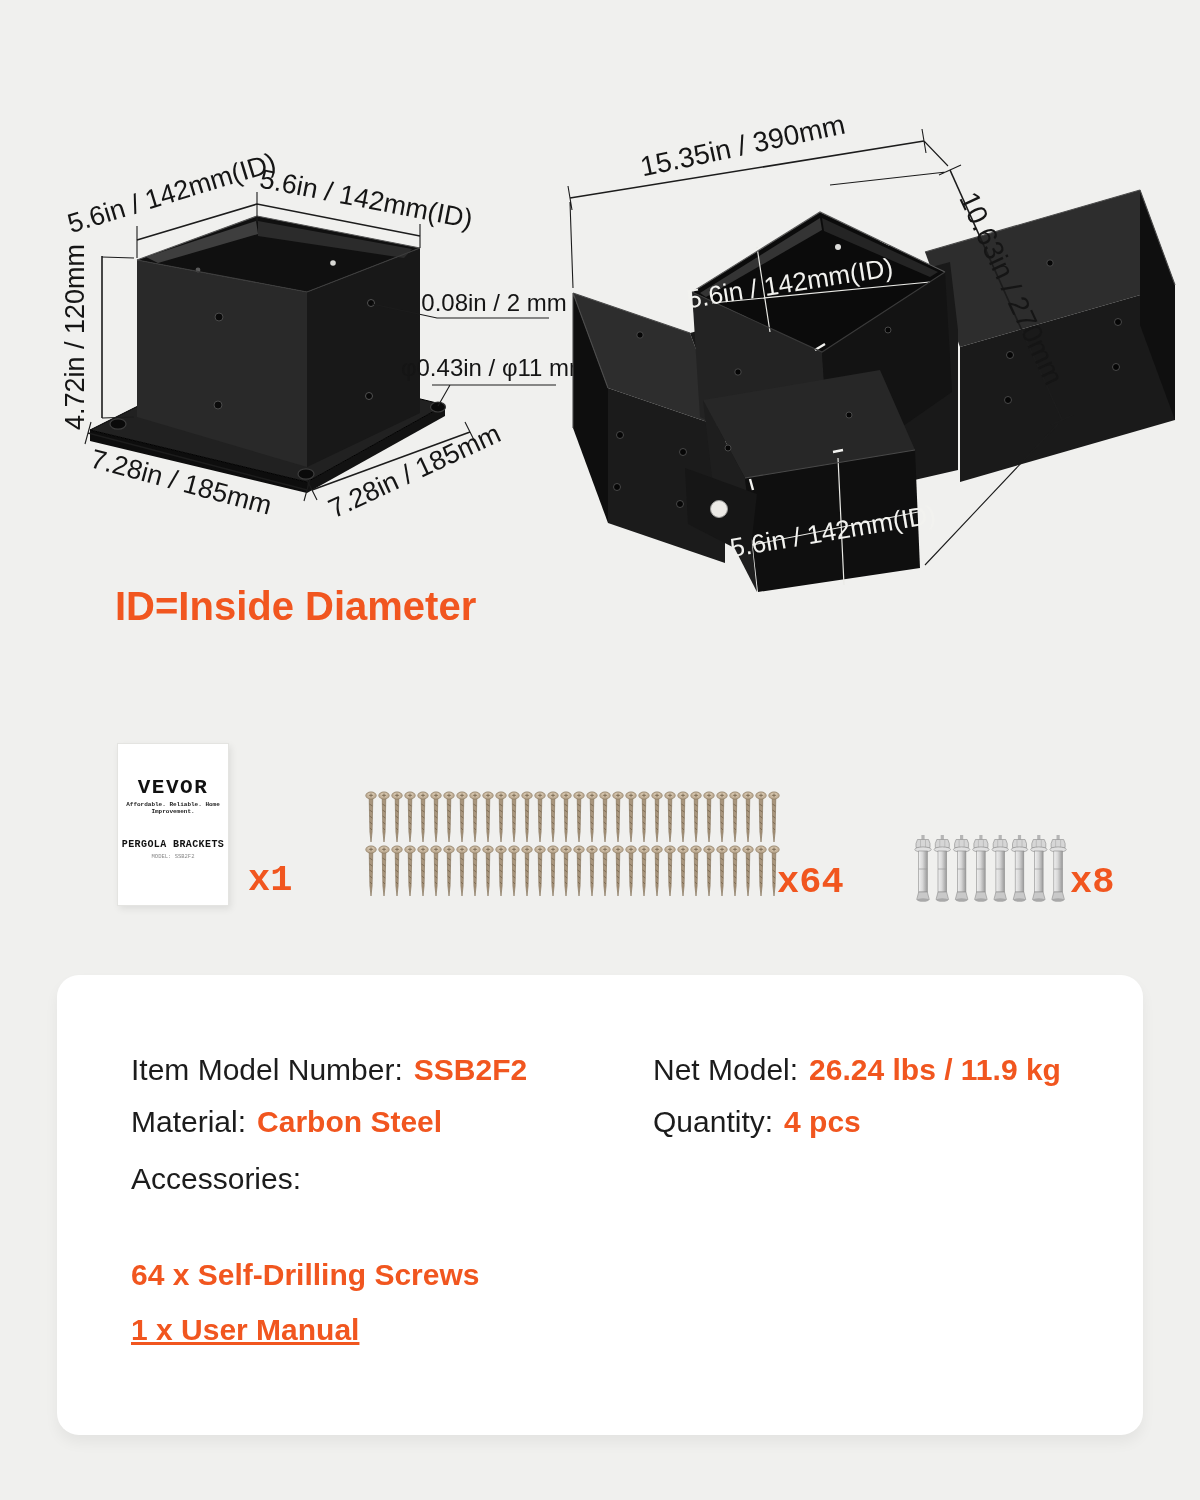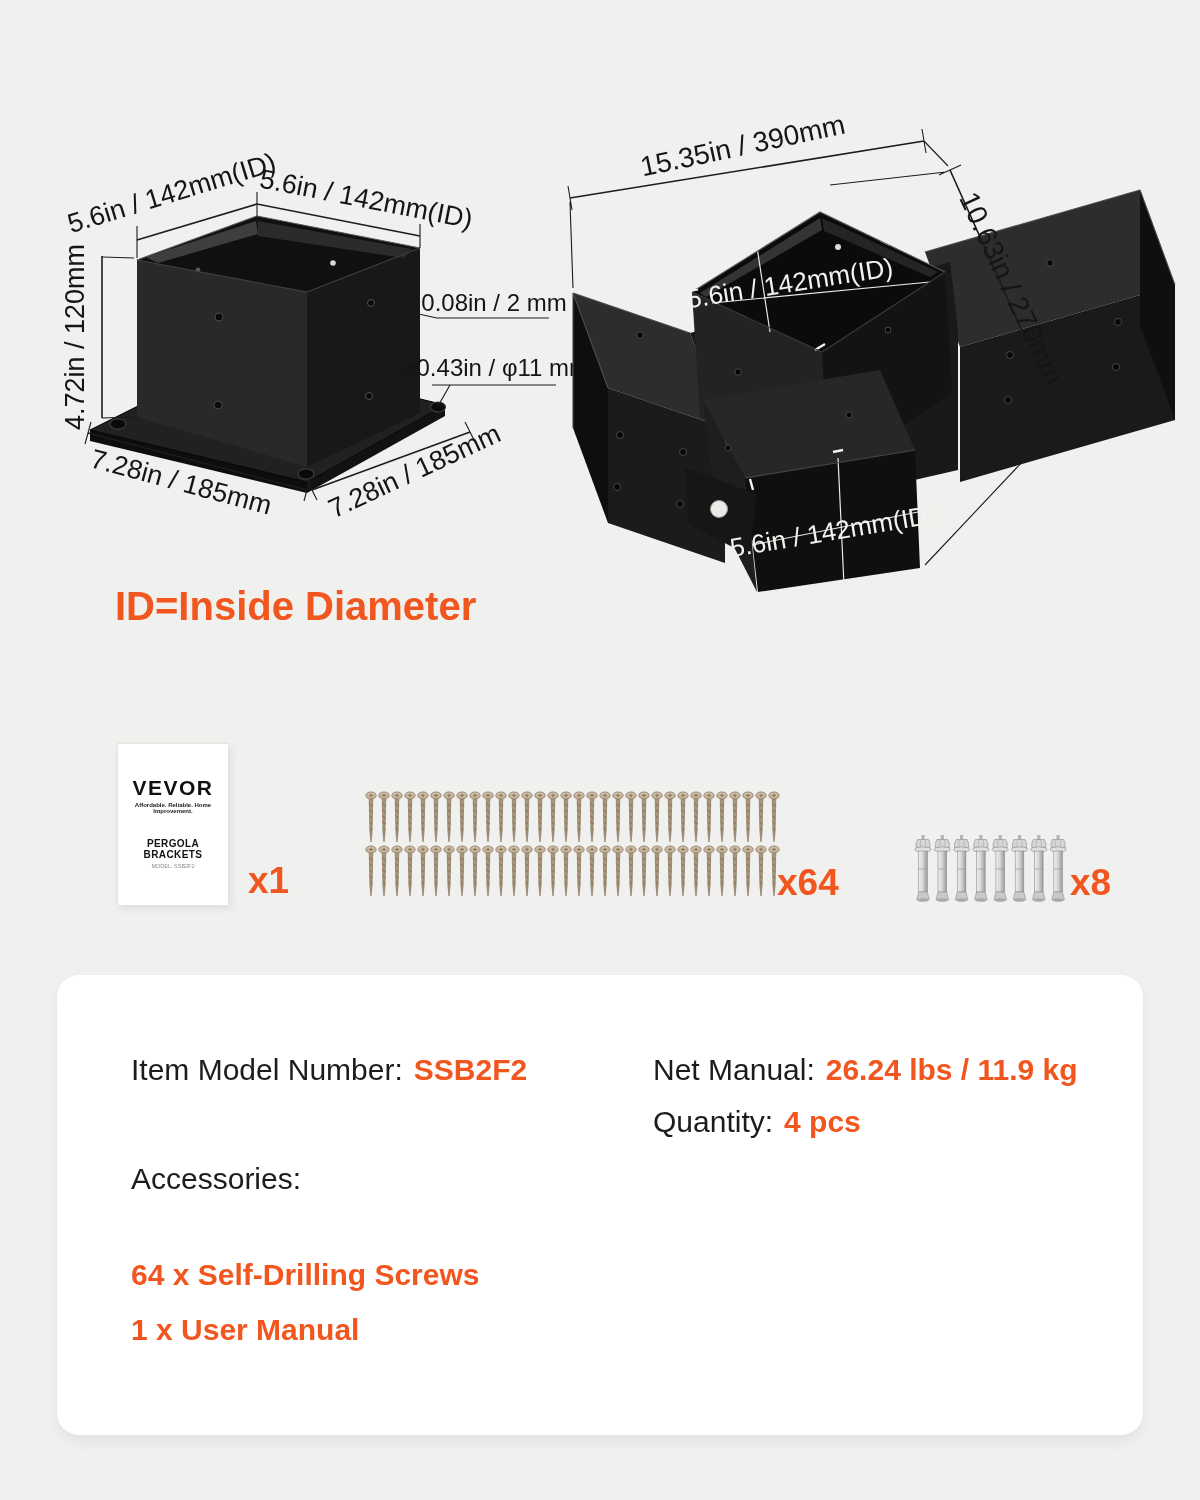--- a/index.html
+++ b/index.html
@@ -22,21 +22,21 @@
   .fold { stroke:#E9E9E5; stroke-width:1.2; fill:none; }
   .fold-dash { stroke:#F2F2EF; stroke-width:2.4; fill:none; }
 
   .id-note {
     position:absolute; left:115px; top:584px;
     font-size:40px; font-weight:700; color:var(--accent);
     letter-spacing:0px;
   }
 
   
-  .kit { position:absolute; left:0; top:700px; width:972px; height:260px; }
+  .kit { position:absolute; left:0; top:700px; width:972px; height:260px;font-family:Liberation Mono, monospace; }
   .manual {
     position:absolute; left:117px; top:43px; width:112px; height:163px;
     background:#fff; border:1px solid #E4E4E1;
     box-shadow:2px 3px 7px rgba(0,0,0,.08);
     text-align:center;
   }
   .manual .brand { margin-top:32px; font-size:21px; font-weight:800; letter-spacing:1.5px; color:#111; }
   .manual .tagline { margin-top:2px; font-size:6px; font-weight:700; color:#222; }
   .manual .doc-title { margin-top:24px; font-size:10px; font-weight:700; letter-spacing:.4px; color:#111; }
   .manual .doc-sub { margin-top:3px; font-size:5.5px; color:#8a8a8a; }
@@ -297,21 +297,24 @@
       </g>
   </svg>
   <div class="qty-label" style="left:1070px; top:164px;">x8</div>
 </div>
 
 <div class="spec-card">
   <div class="spec-row" style="left:74px; top:78px;">
     <span>Item Model Number:</span><span class="val">SSB2F2</span>
   </div>
   <div class="spec-row" style="left:596px; top:78px;">
-    <span>Net Manual:</span><span class="val">26.24 lbs / 11.9 kg</span>
+    <span>Net Model:</span><span class="val">26.24 lbs / 11.9 kg</span>
+  </div>
+  <div class="spec-row" style="left:74px; top:130px;">
+    <span>Material:</span><span class="val">Carbon Steel</span>
   </div>
   <div class="spec-row" style="left:596px; top:130px;">
     <span>Quantity:</span><span class="val">4 pcs</span>
   </div>
   <div class="spec-row" style="left:74px; top:187px;">Accessories:</div>
   <div class="spec-orange" style="left:74px; top:235px;margin-top:48px;">64 x Self-Drilling Screws</div>
-  <div class="spec-orange" style="left:74px; top:338px;">1 x User Manual</div>
+  <div class="spec-orange" style="left:74px; top:338px;text-decoration:underline;">1 x User Manual</div>
 </div>
 
 </body></html>

